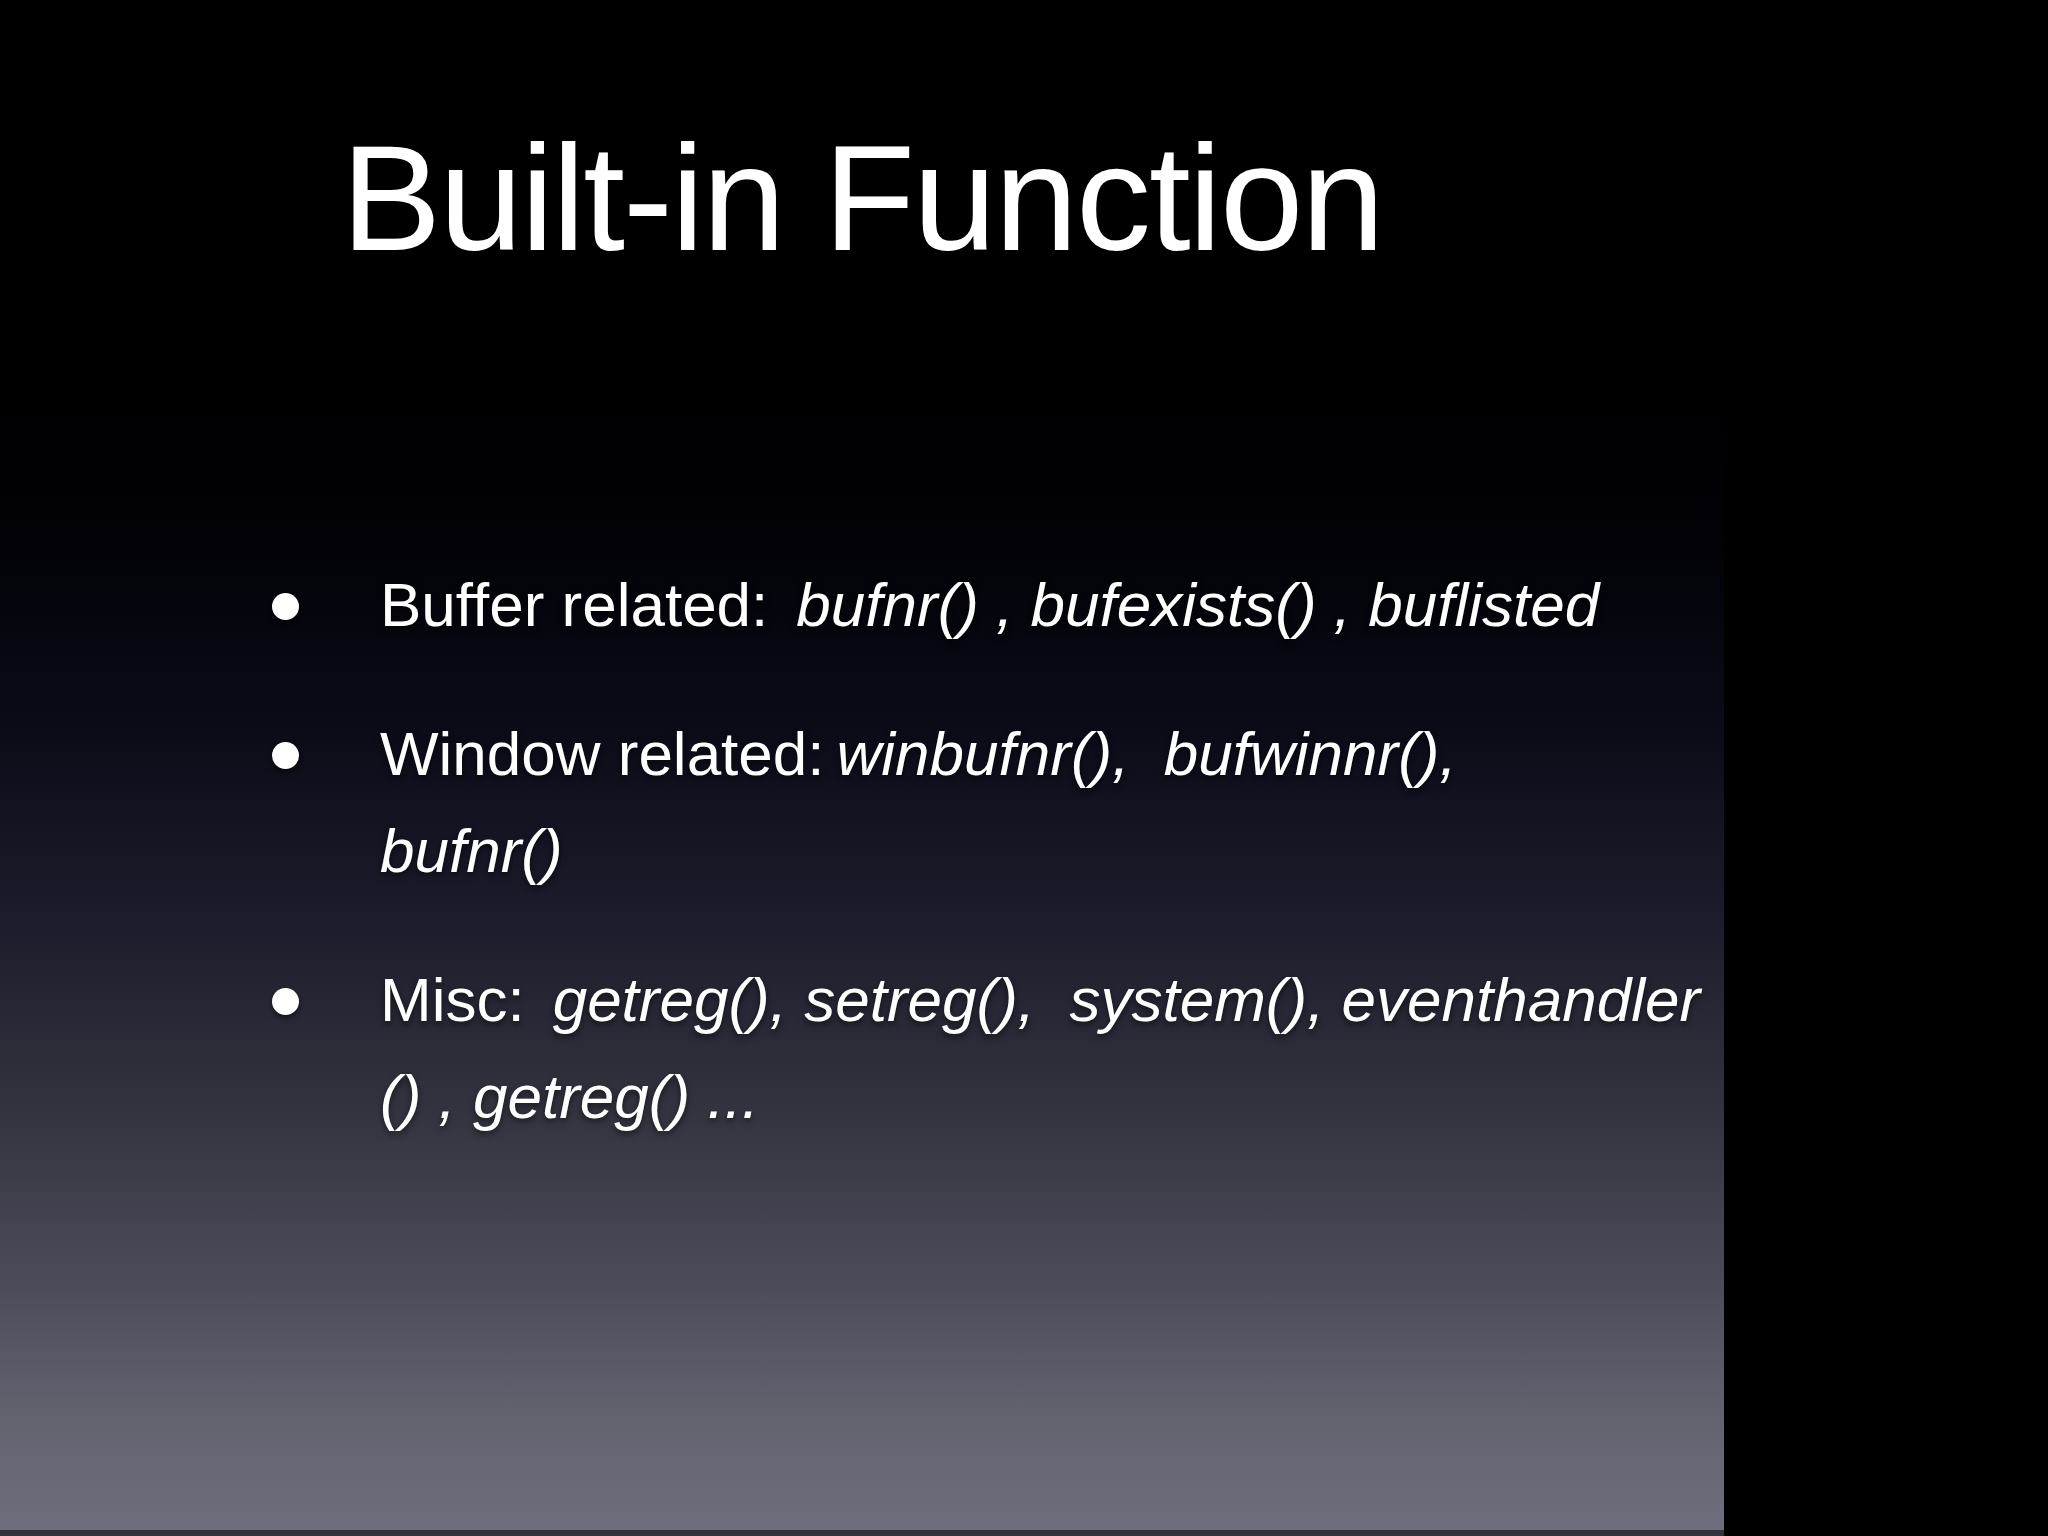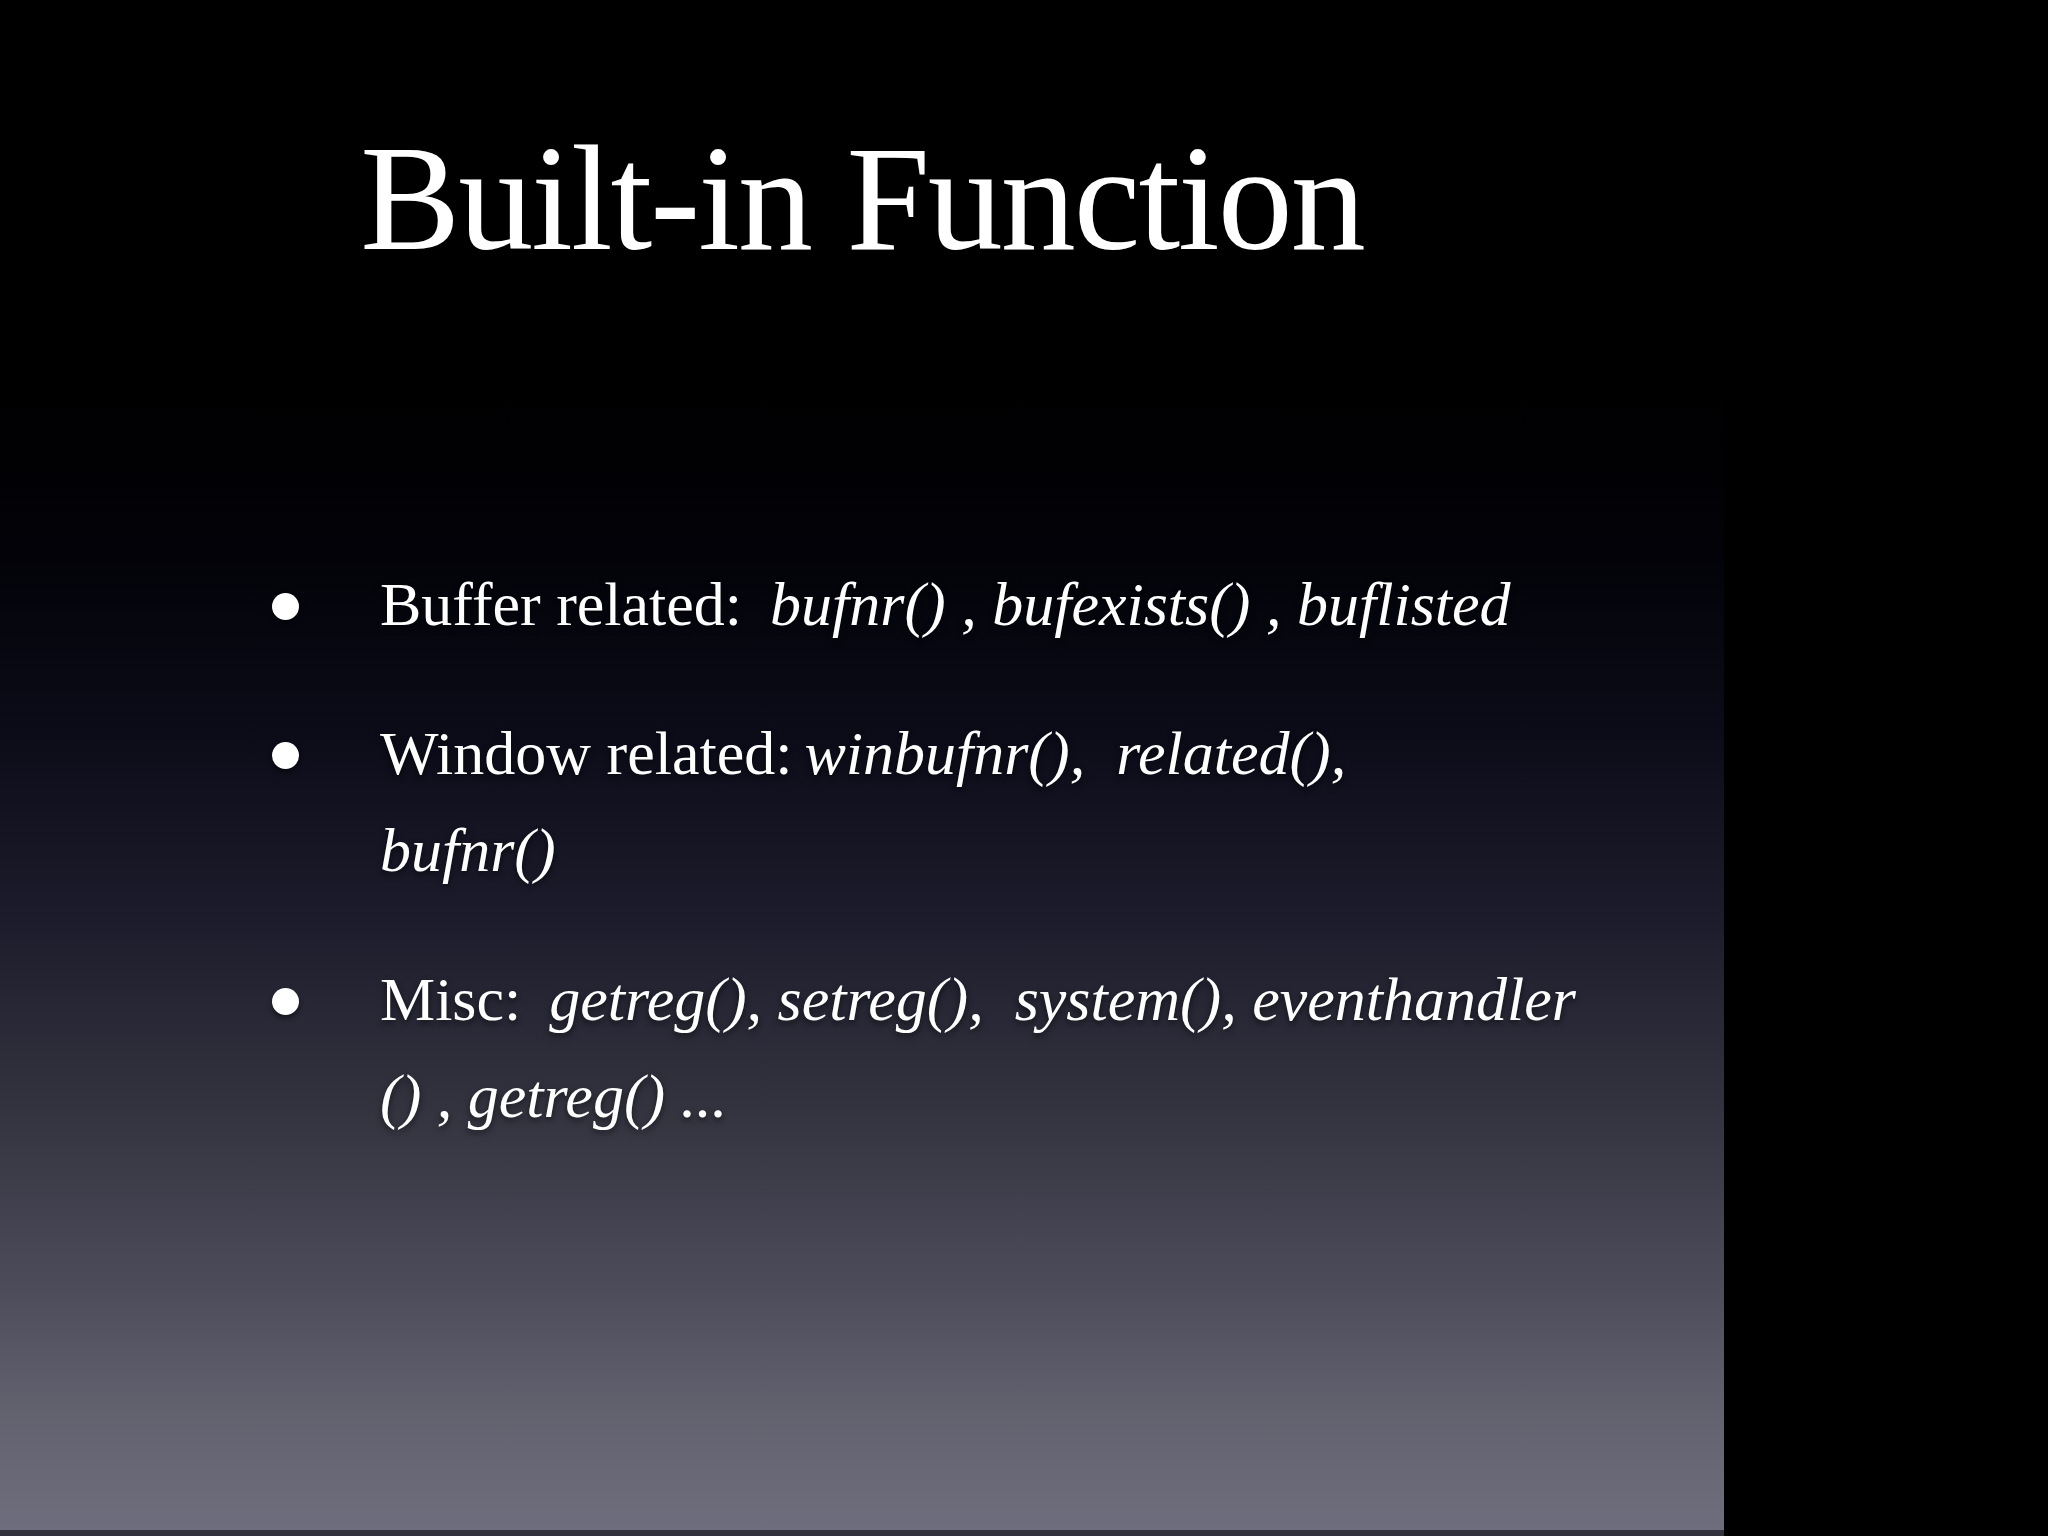--- a/index.html
+++ b/index.html
@@ -5,21 +5,21 @@
   html, body {
     margin: 0;
     padding: 0;
     background: #000;
   }
   .slide {
     position: relative;
     width: 1724px;
     height: 1536px;
     overflow: hidden;
-    font-family: Liberation Serif, serif;
+    font-family: Liberation Sans, sans-serif;
     color: #ffffff;
     background: linear-gradient(to bottom,
       #000000 0%,
       #000000 24%,
       #020208 36%,
       #0c0c19 48%,
       #1c1c2c 60%,
       #33333f 72%,
       #4c4c5b 84%,
       #62626f 92%,
@@ -97,21 +97,21 @@
     <div class="bullet">
       <span class="dot"></span>
       <div class="btext">
         <div class="line"><span class="label">Buffer related:</span><span class="code">bufnr() , bufexists() , buflisted</span></div>
       </div>
     </div>
 
     <div class="bullet">
       <span class="dot"></span>
       <div class="btext">
-        <div class="line"><span class="label">Window related:</span><span class="code">winbufnr(),  related(),</span></div>
+        <div class="line"><span class="label">Window related:</span><span class="code">winbufnr(),  bufwinnr(),</span></div>
         <div class="line"><span class="code">bufnr()</span></div>
       </div>
     </div>
 
     <div class="bullet">
       <span class="dot"></span>
       <div class="btext">
         <div class="line"><span class="label">Misc:</span><span class="code">getreg(), setreg(),  system(), eventhandler</span></div>
         <div class="line"><span class="code">() , getreg() ...</span></div>
       </div>

